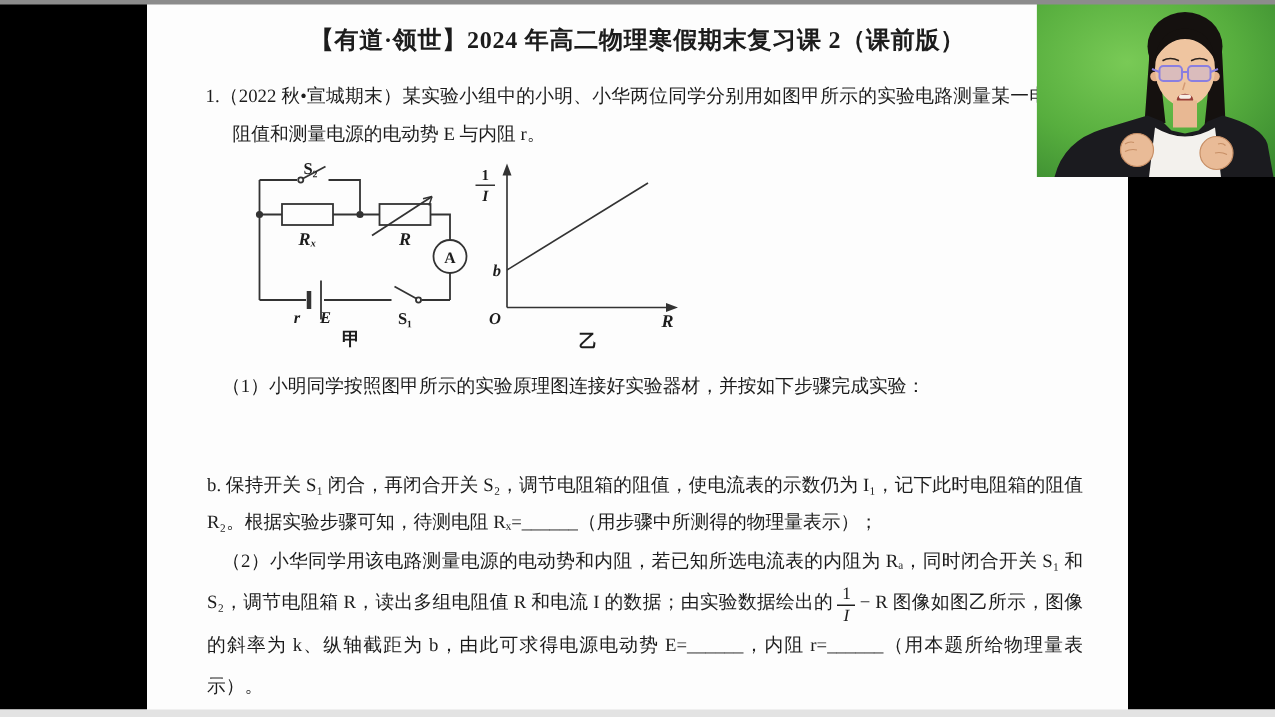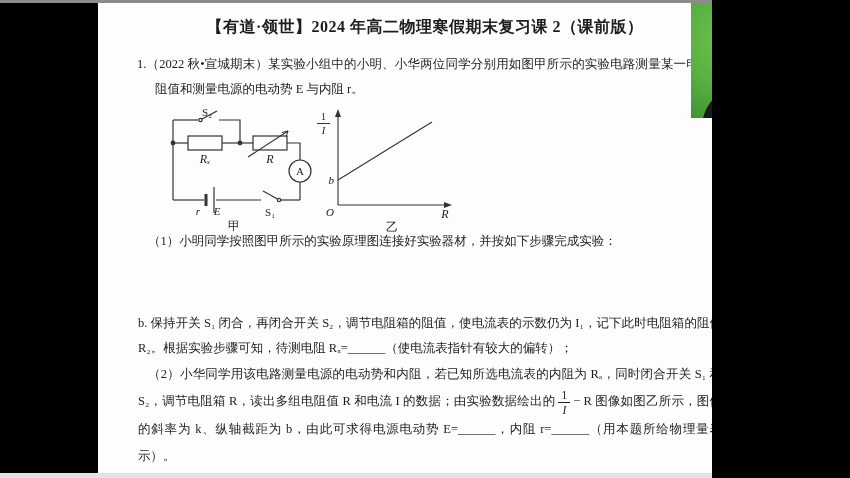--- a/index.html
+++ b/index.html
@@ -1,37 +1,37 @@
 <!DOCTYPE html>
 <html><head>
 <meta charset="utf-8">
 <style>
   html,body{margin:0;padding:0;background:#000;}
-  .stage{position:relative;width:712px;height:478px;overflow:hidden;background:#fdfdfd;
+  .stage{position:relative;width:850px;height:478px;overflow:hidden;background:#fdfdfd;
          font-family:"Liberation Serif","DejaVu Serif",serif;color:#1c1c1c;}
   .top-strip{position:absolute;left:0;top:0;width:850px;height:3px;background:#8c8c8c;z-index:60;}
   .bottom-strip{position:absolute;left:0;top:473px;width:850px;height:5px;background:#e3e3e3;z-index:60;}
   .bar{position:absolute;top:0;height:473px;background:#000;z-index:5;}
   .bar.left{left:0;width:98px;}
   .bar.right{left:752px;width:98px;}
   .page{position:absolute;left:98px;top:3px;width:654px;height:470px;background:#fdfdfd;z-index:10;}
   .title{position:absolute;left:0;top:14px;width:654px;text-align:center;margin:0;
          font-size:16px;font-weight:bold;letter-spacing:.5px;}
   .para{position:absolute;width:584px;margin:0;font-size:12.5px;line-height:25px;
         text-align:justify;}
   .p-intro{left:39px;top:49px;padding-left:18px;text-indent:-18px;}
-  .p-1{left:40px;top:226px;text-indent:10px;}
+  .p-1{left:40px;top:242px;text-indent:10px;}
   .p-a{left:40px;top:258px;}
   .p-b{left:40px;top:308px;}
   .p-2{left:40px;top:358px;text-indent:10px;line-height:27px;font-family:Liberation Serif, serif;}
   .frac{display:inline-block;vertical-align:-9px;text-align:center;line-height:1.05;
         margin:0 3px;text-indent:0;}
   .frac .fnum{display:block;padding:0 3px 1px;border-bottom:1px solid #1c1c1c;font-size:11.5px;}
   .frac .fden{display:block;padding-top:1px;font-style:italic;font-size:11.5px;}
-  .figure{position:absolute;left:62px;top:100px;width:310px;height:138px;}
+  .figure{position:absolute;left:62px;top:100px;width:310px;height:138px;font-weight:bold;}
   .figure svg{display:block;}
   .webcam{position:absolute;left:691px;top:0;width:159px;height:118px;z-index:40;overflow:hidden;}
   svg text{font-family:"Liberation Serif","DejaVu Serif",serif;}
 </style>
 </head>
 <body>
 
 <div class="stage">
 
   <div class="bar left"></div>
@@ -97,21 +97,21 @@
           <text x="163.5" y="31" font-size="10.5" font-style="italic" text-anchor="middle">I</text>
           <text x="174" y="81" font-size="11" font-style="italic" text-anchor="end">b</text>
           <text x="174" y="113" font-size="11" font-style="italic" text-anchor="end">O</text>
           <text x="285" y="115" font-size="12" font-style="italic" text-anchor="middle">R</text>
           <text x="232" y="128" font-size="12" text-anchor="middle">乙</text>
         </g>
       </svg>
     </div>
 
     <p class="para p-1">（1）小明同学按照图甲所示的实验原理图连接好实验器材，并按如下步骤完成实验：</p>
-    <p class="para p-b">b. 保持开关 S₁ 闭合，再闭合开关 S₂，调节电阻箱的阻值，使电流表的示数仍为 I₁，记下此时电阻箱的阻值 R₂。根据实验步骤可知，待测电阻 Rₓ=______（使电流表指针有较大的偏转）；</p>
+    <p class="para p-b">b. 保持开关 S₁ 闭合，再闭合开关 S₂，调节电阻箱的阻值，使电流表的示数仍为 I₁，记下此时电阻箱的阻值 R₂。根据实验步骤可知，待测电阻 Rₓ=______（用步骤中所测得的物理量表示）；</p>
 
     <p class="para p-2"><span>（2）小华同学用该电路测量电源的电动势和内阻，若已知所选电流表的内阻为 Rₐ，同时闭合开关 S₁ 和 S₂，调节电阻箱 R，读出多组电阻值 R 和电流 I 的数据；由实验数据绘出的</span><span class="frac"><span class="fnum">1</span><span class="fden">I</span></span><span>− R 图像如图乙所示，图像的斜率为 k、纵轴截距为 b，由此可求得电源电动势 E=______，内阻 r=______（用本题所给物理量表示）。</span></p>
 
   </div>
 
   <div class="webcam">
     <svg width="159" height="118" viewBox="0 0 159 118">
       <defs>
         <radialGradient id="bgGreen" cx="38%" cy="35%" r="85%">
           <stop offset="0%" stop-color="#79ca56"></stop>

